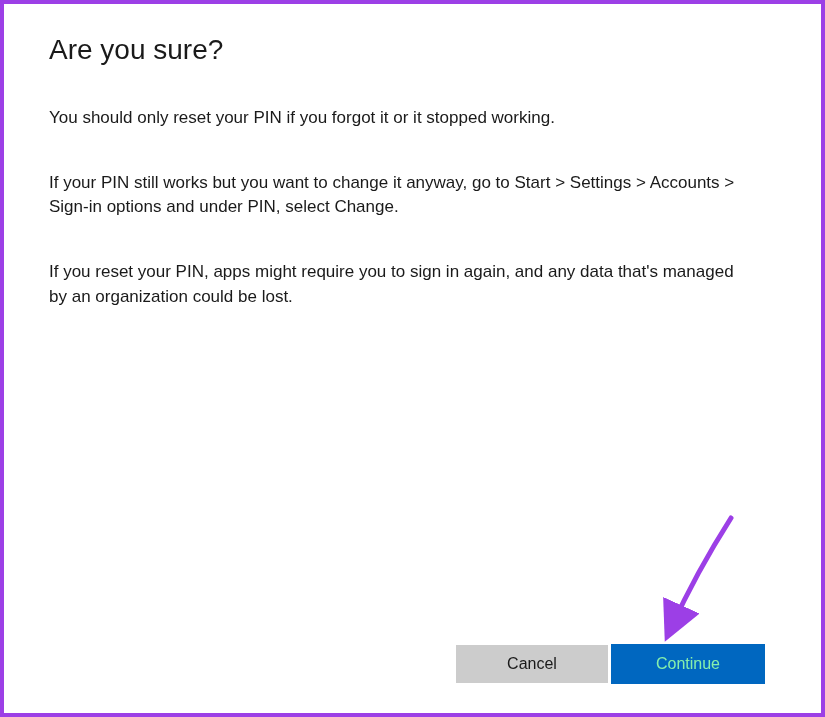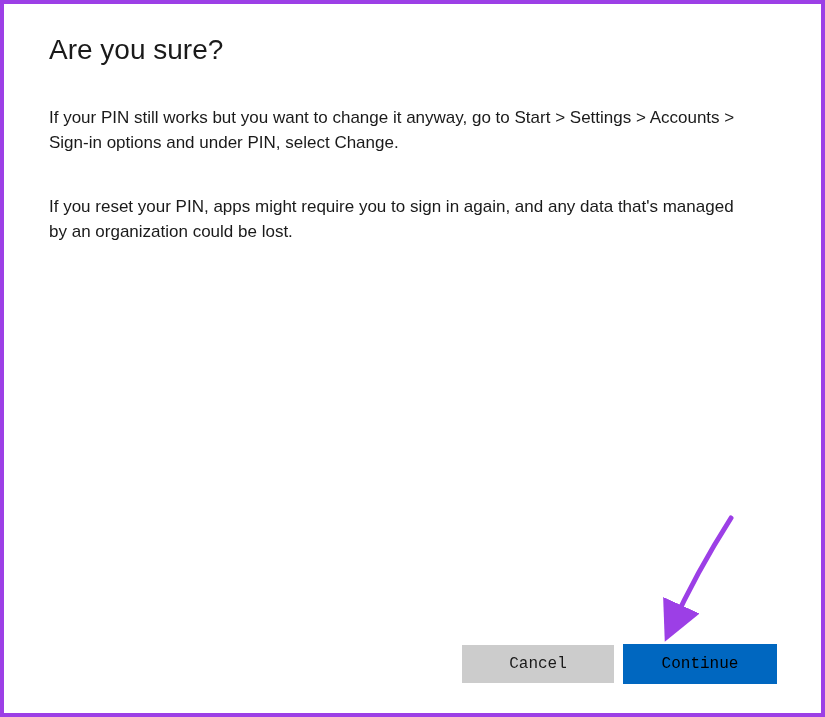--- a/index.html
+++ b/index.html
@@ -27,59 +27,59 @@
     .body-text {
       font-size: 17px;
       font-weight: 400;
       color: #1a1a1a;
       line-height: 1.45;
       margin-bottom: 40px;
     }
     .button-bar {
       position: absolute;
       bottom: 30px;
-      right: 45px;
+      right: 57px;
       display: flex;
-      gap: 10px;
-      font-family: Liberation Mono, monospace;
+      gap: 4px;
     }
     .btn {
       width: 152px;
       height: 38px;
       font-family: inherit;
       font-size: 16px;
       border: none;
       cursor: pointer;
       display: flex;
       align-items: center;
       justify-content: center;
     }
     .btn-cancel {
       background: #cccccc;
       color: #1a1a1a;
     }
     .btn-continue {
       background: #0067c0;
-      color: #000000;
+      color: #86efac;
       border: 1px dashed #ffffff;
       outline: 2px solid #0067c0;
       outline-offset: -1px;
     }
     .annotation-arrow {
       position: absolute;
       bottom: 70px;
       right: 75px;
       pointer-events: none;
     }
   </style>
 </head>
 <body>
 
 <div class="dialog-content">
   <h1 class="dialog-title">Are you sure?</h1>
+  <p class="body-text">You should only reset your PIN if you forgot it or it stopped working.</p>
   <p class="body-text">If your PIN still works but you want to change it anyway, go to Start &gt; Settings &gt; Accounts &gt; Sign-in options and under PIN, select Change.</p>
   <p class="body-text">If you reset your PIN, apps might require you to sign in again, and any data that's managed by an organization could be lost.</p>
 </div>
 
 <div class="button-bar">
   <button class="btn btn-cancel">Cancel</button>
   <button class="btn btn-continue">Continue</button>
 </div>
 
 <svg class="annotation-arrow" width="100" height="130" viewBox="0 0 100 130">

